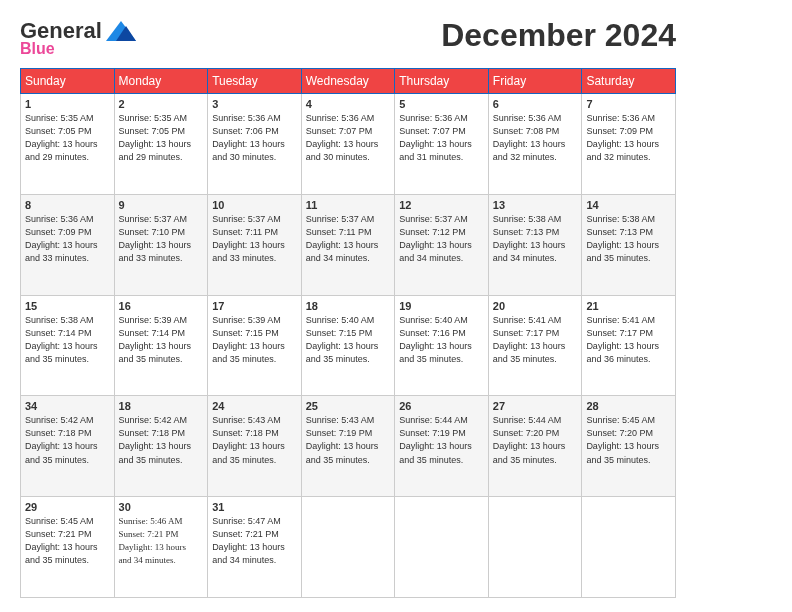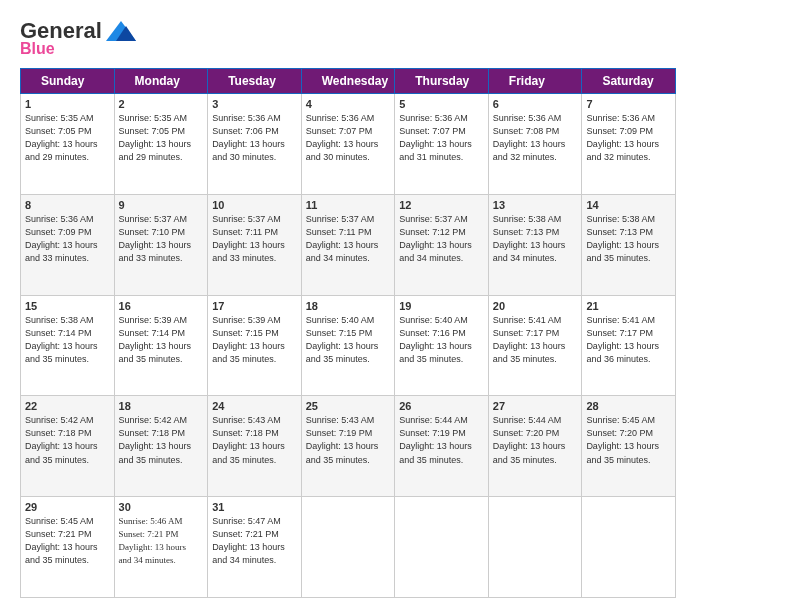--- a/index.html
+++ b/index.html
@@ -47,25 +47,25 @@
       font-weight: normal;
       color: #555;
     }
     .calendar-table {
       width: 100%;
       border-collapse: collapse;
       flex: 1;
       table-layout: fixed;
     }
     .calendar-table thead tr th {
-      background-color: #701a75;
+      background-color: #ef4444;
       color: #fff;
       font-size: 12px;
-      font-weight: bold;
-      padding: 5px 20px;
+      font-weight: normal;
+      padding: 5px 4px;
       text-align: left;
       border: 1px solid #1565c0;
     }
     .calendar-table tbody tr td {
       vertical-align: top;
       padding: 4px 4px;
       font-size: 9.5px;
       color: #333;
       border: 1px solid #ccc;
       height: 85px;
@@ -98,20 +98,21 @@
       <div class="logo-row">
         <span style="font-size:22px;font-weight:bold;color:#333;">General</span>
         <svg width="30" height="20" viewBox="0 0 30 20">
           <polygon points="0,20 15,0 30,20" fill="#1e88e5"></polygon>
           <polygon points="10,20 20,5 30,20" fill="#0d47a1"></polygon>
         </svg>
       </div>
       <span style="font-size:16px;font-weight:bold;color:#ec4899;margin-top:-4px;">Blue</span>
     </div>
     <div class="title-block">
+      <h1>December 2024</h1>
     </div>
   </div>
 
   <table class="calendar-table">
     <thead>
       <tr id="header-row">
           <th>Sunday</th>
           <th>Monday</th>
           <th>Tuesday</th>
           <th>Wednesday</th>
@@ -269,21 +270,21 @@
           <td>
             <span class="day-num">21</span>
             <div class="day-info" style="white-space: pre-line;">Sunrise: 5:41 AM
 Sunset: 7:17 PM
 Daylight: 13 hours
 and 36 minutes.</div>
           </td>
         </tr>
         <tr>
           <td>
-            <span class="day-num">22</span>
+            <span class="day-num">34</span>
             <div class="day-info" style="white-space: pre-line;">Sunrise: 5:42 AM
 Sunset: 7:18 PM
 Daylight: 13 hours
 and 35 minutes.</div>
           </td>
           <td>
             <span class="day-num">18</span>
             <div class="day-info" style="white-space: pre-line;">Sunrise: 5:42 AM
 Sunset: 7:18 PM
 Daylight: 13 hours

